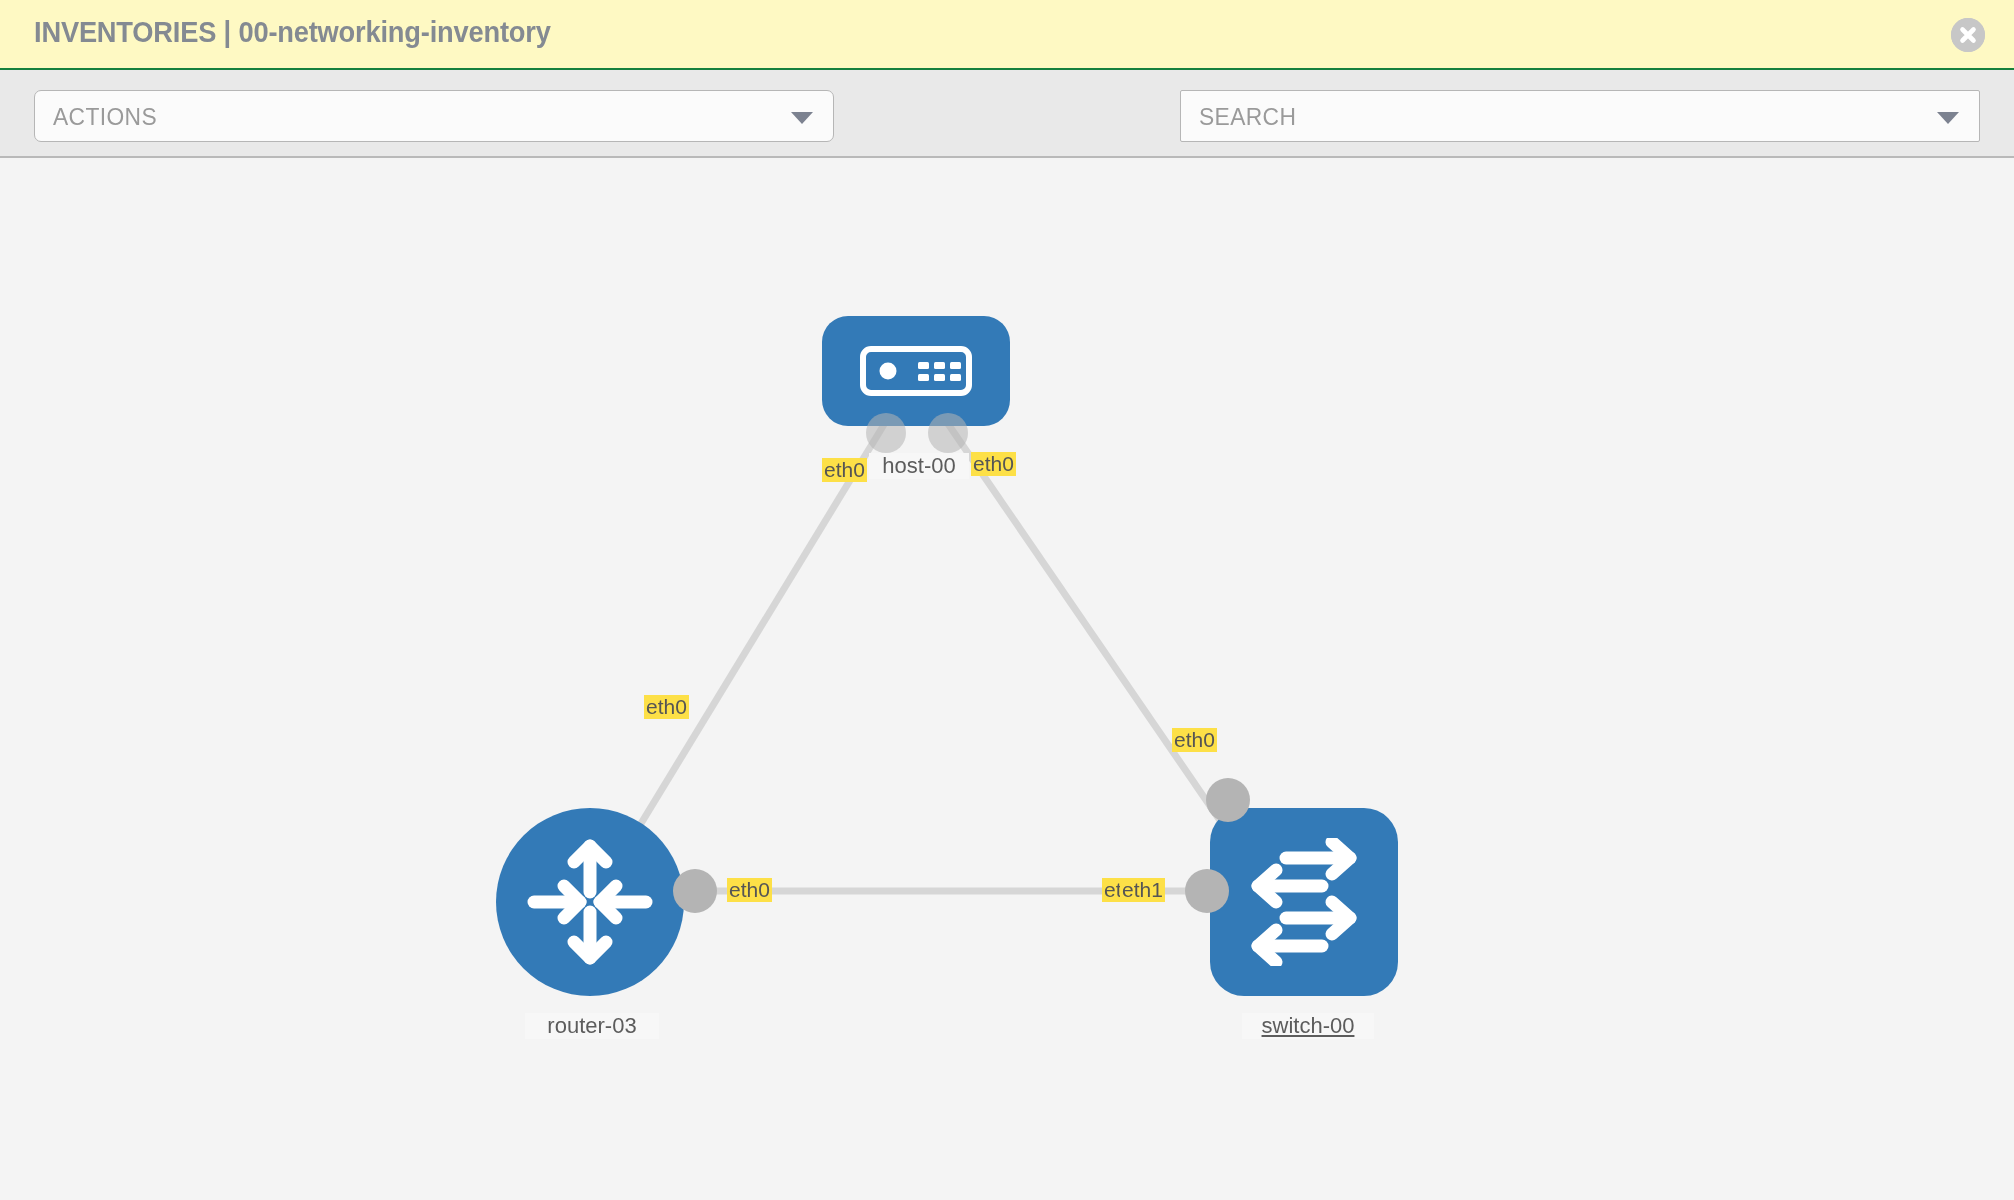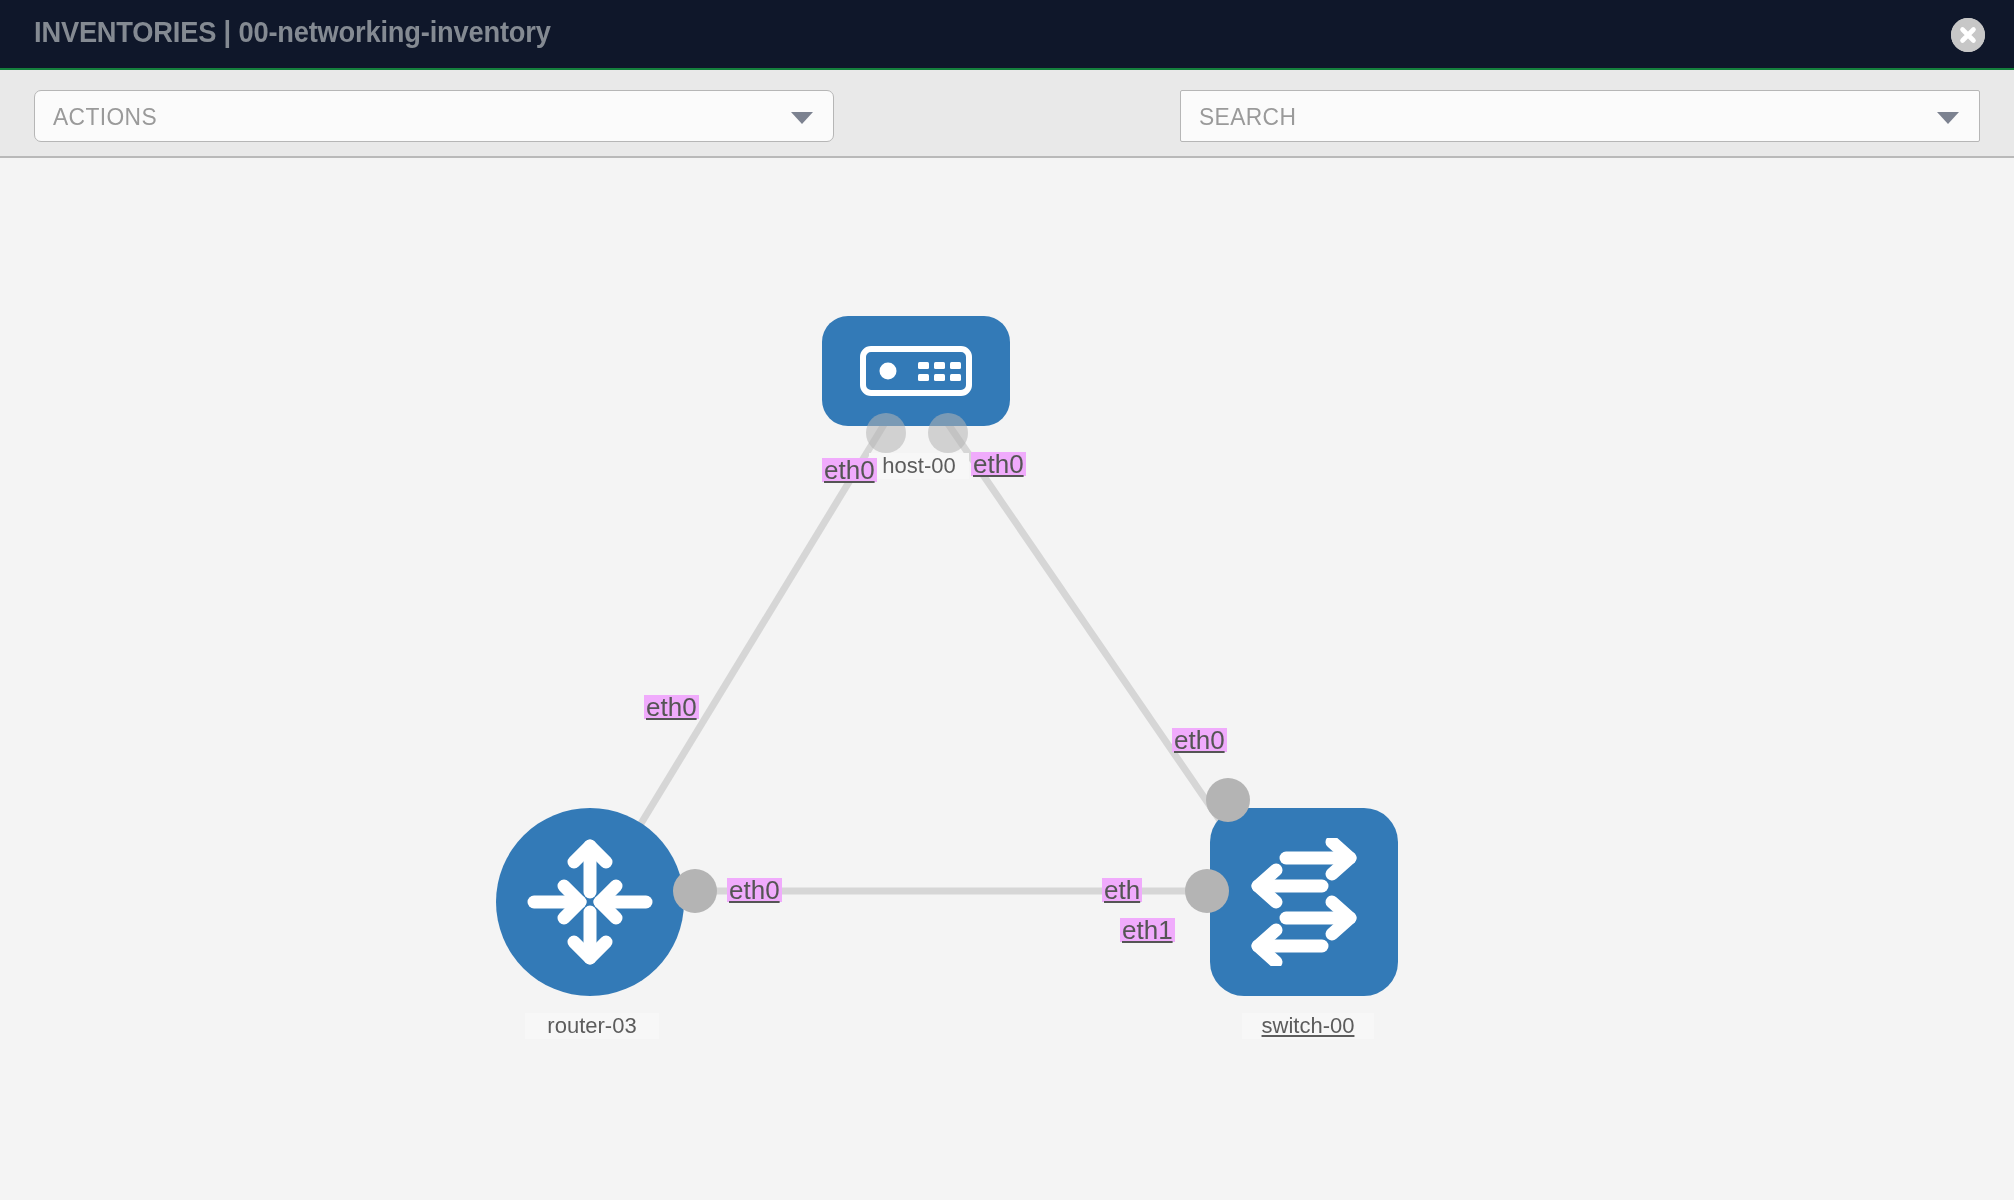--- a/index.html
+++ b/index.html
@@ -18,21 +18,21 @@
     height: 1200px;
     background: #ffffff;
   }
 
   
   .header {
     position: absolute;
     left: 0; top: 0;
     width: 2014px;
     height: 68px;
-    background: #0f172a;
+    background: #fef9c3;
     box-sizing: border-box;
   }
   .page-title {
     position: absolute;
     left: 34px;
     top: 16px;
     font-size: 29px;
     font-weight: bold;
     color: #848a92;
     letter-spacing: -0.2px;
@@ -168,27 +168,26 @@
     position: absolute;
     width: 44px;
     height: 44px;
     border-radius: 50%;
     background: #b4b4b4;
     cursor: pointer;
   }
 
   .edge-label {
     position: absolute;
-    font-size: 26px;
+    font-size: 21px;
     color: #555555;
-    background: #f0abfc;
+    background: #fde047;
     white-space: nowrap;
     padding: 0 2px;
     line-height: 24px;
-    text-decoration: underline;
   }
 </style>
 </head>
 <body>
 
 <div id="app">
 
   <div class="header">
     <div class="page-title">INVENTORIES | 00-networking-inventory</div>
 
@@ -313,16 +312,16 @@
         </g>
       </svg>
     </div>
     <div class="node-label" style="left:1242px; top:843px; width:128px;text-decoration:underline;">switch-00</div>
 
     <div class="port" style="left:1206px; top:620px;"></div>
     <div class="port" style="left:1185px; top:711px;"></div>
 
     <div class="edge-label" style="left:1172px; top:570px;">eth0</div>
     <div class="edge-label" style="left:1102px; top:720px;">eth</div>
-    <div class="edge-label" style="left:1120px; top:760px;">eth1</div>
+    <div class="edge-label" style="left:1120px; top:720px;">eth1</div>
 
   </div>
 </div>
 
 </body></html>

